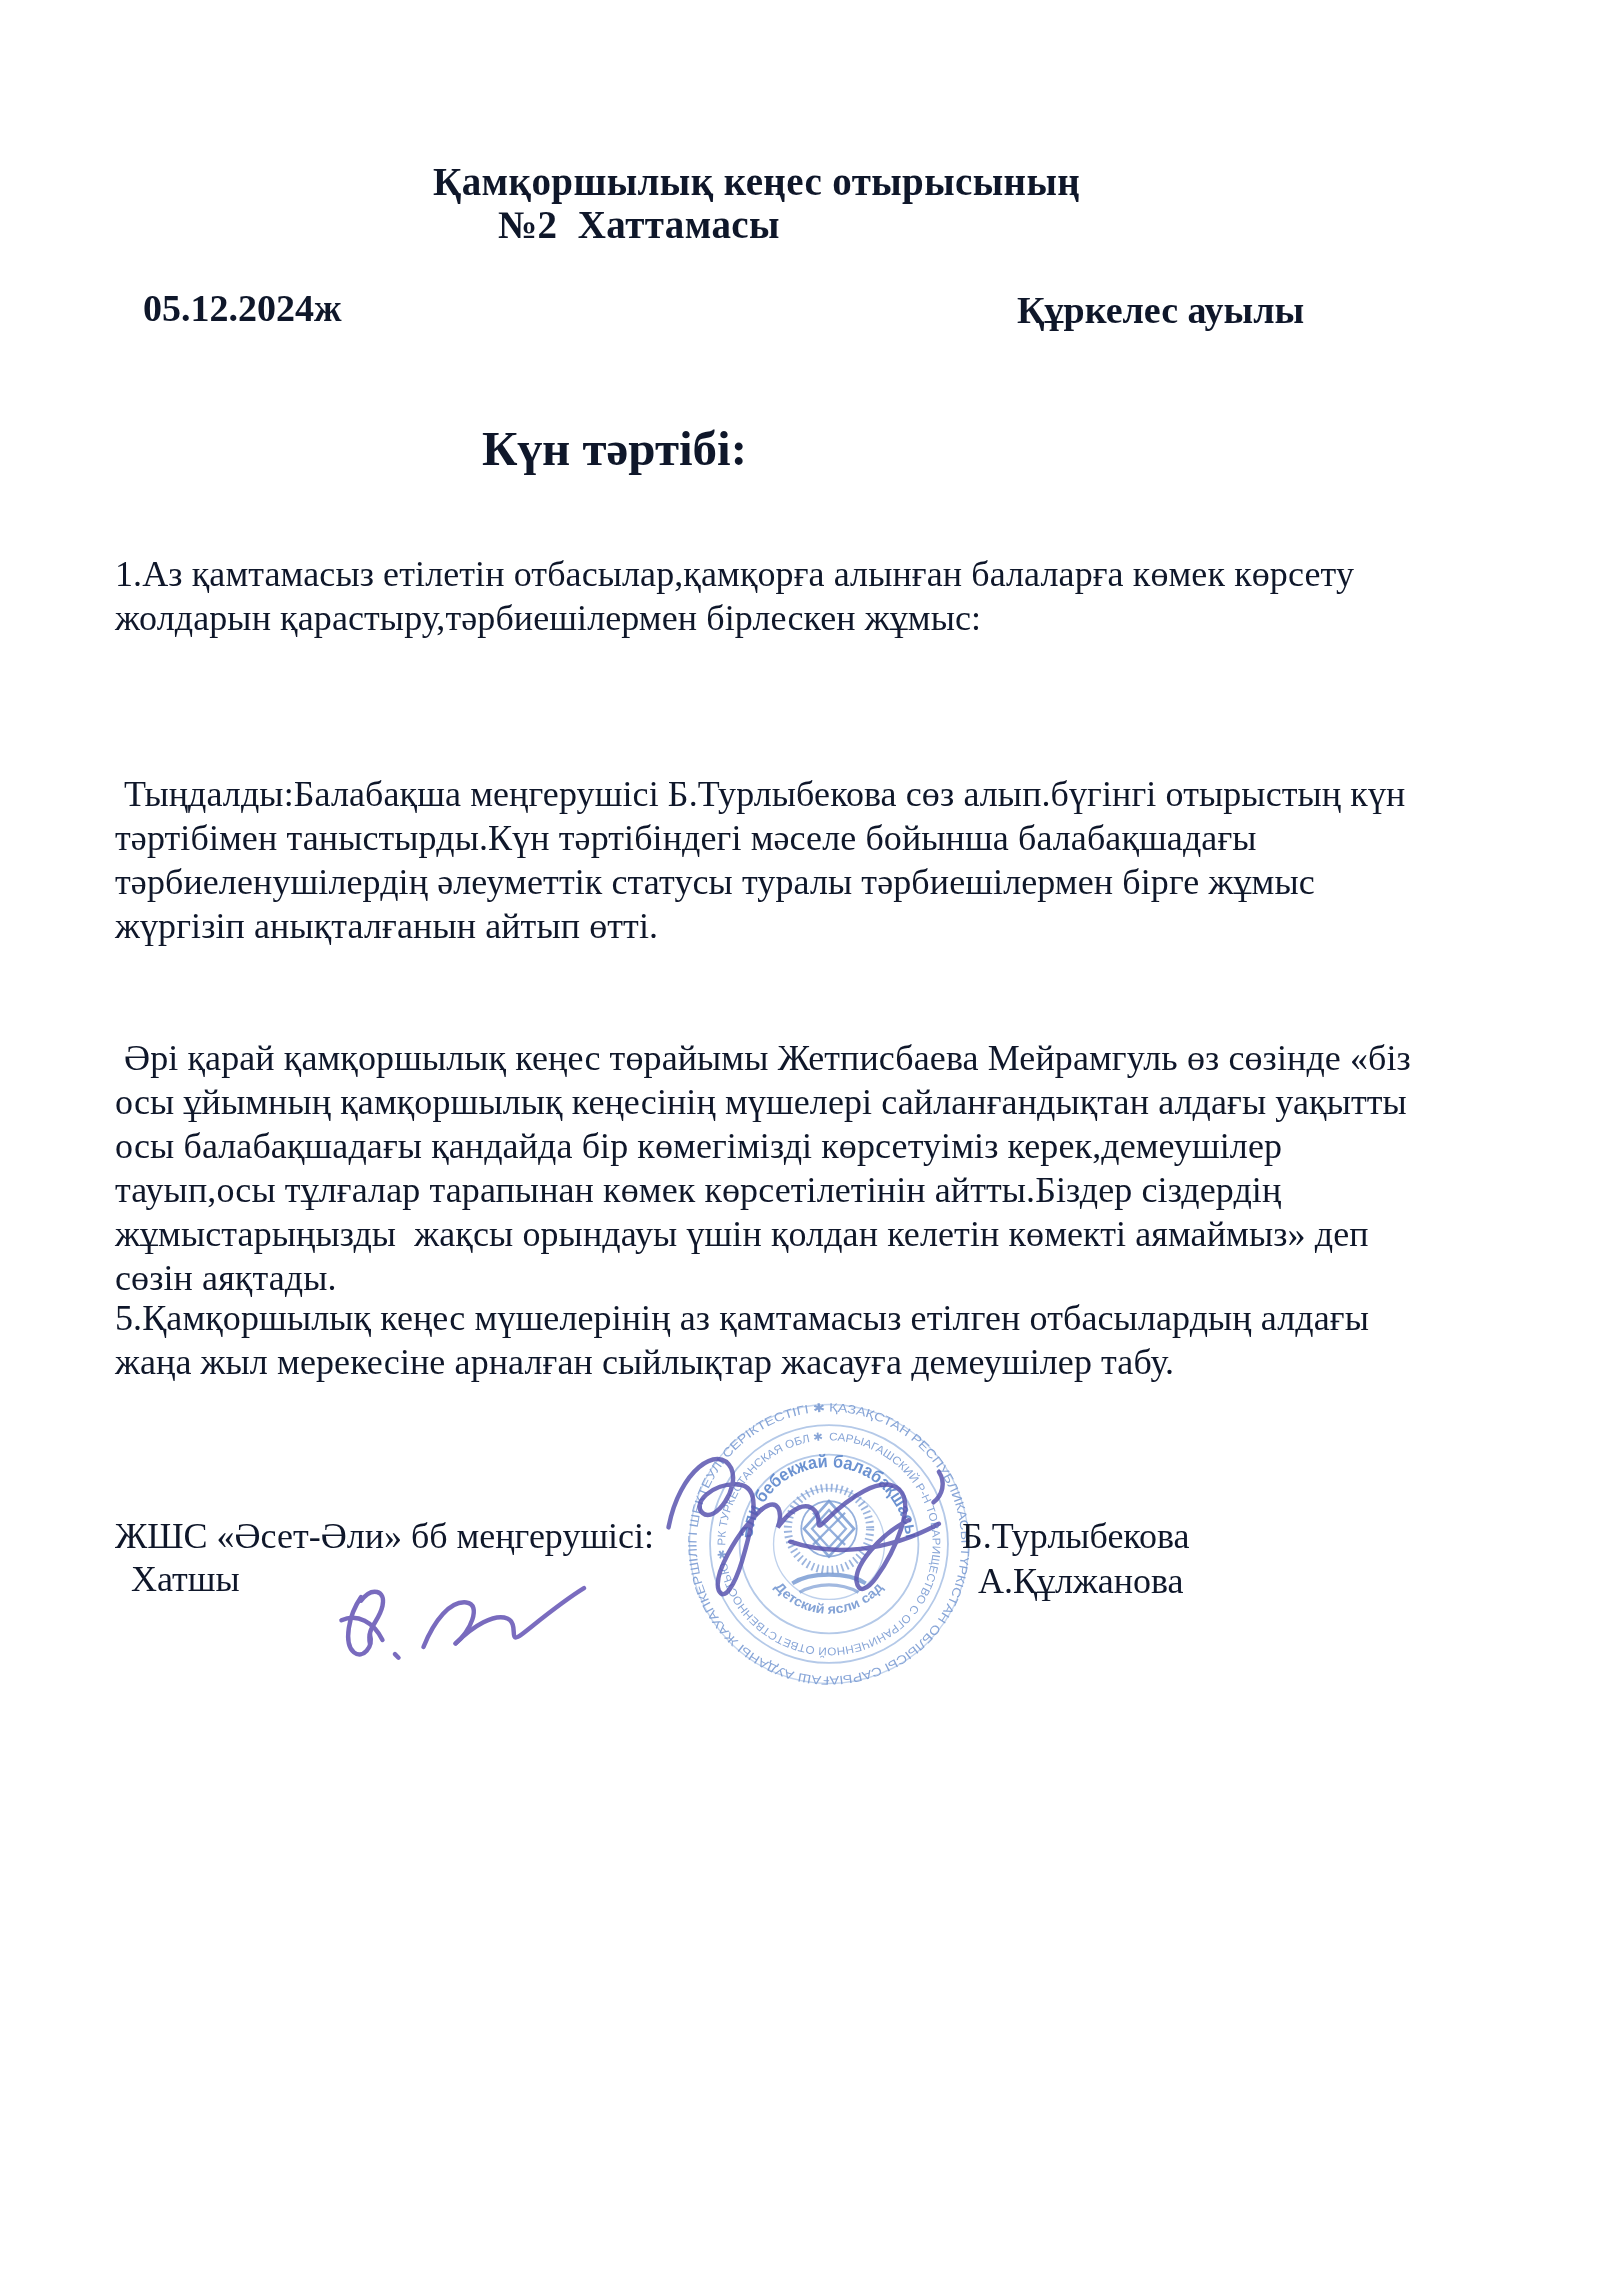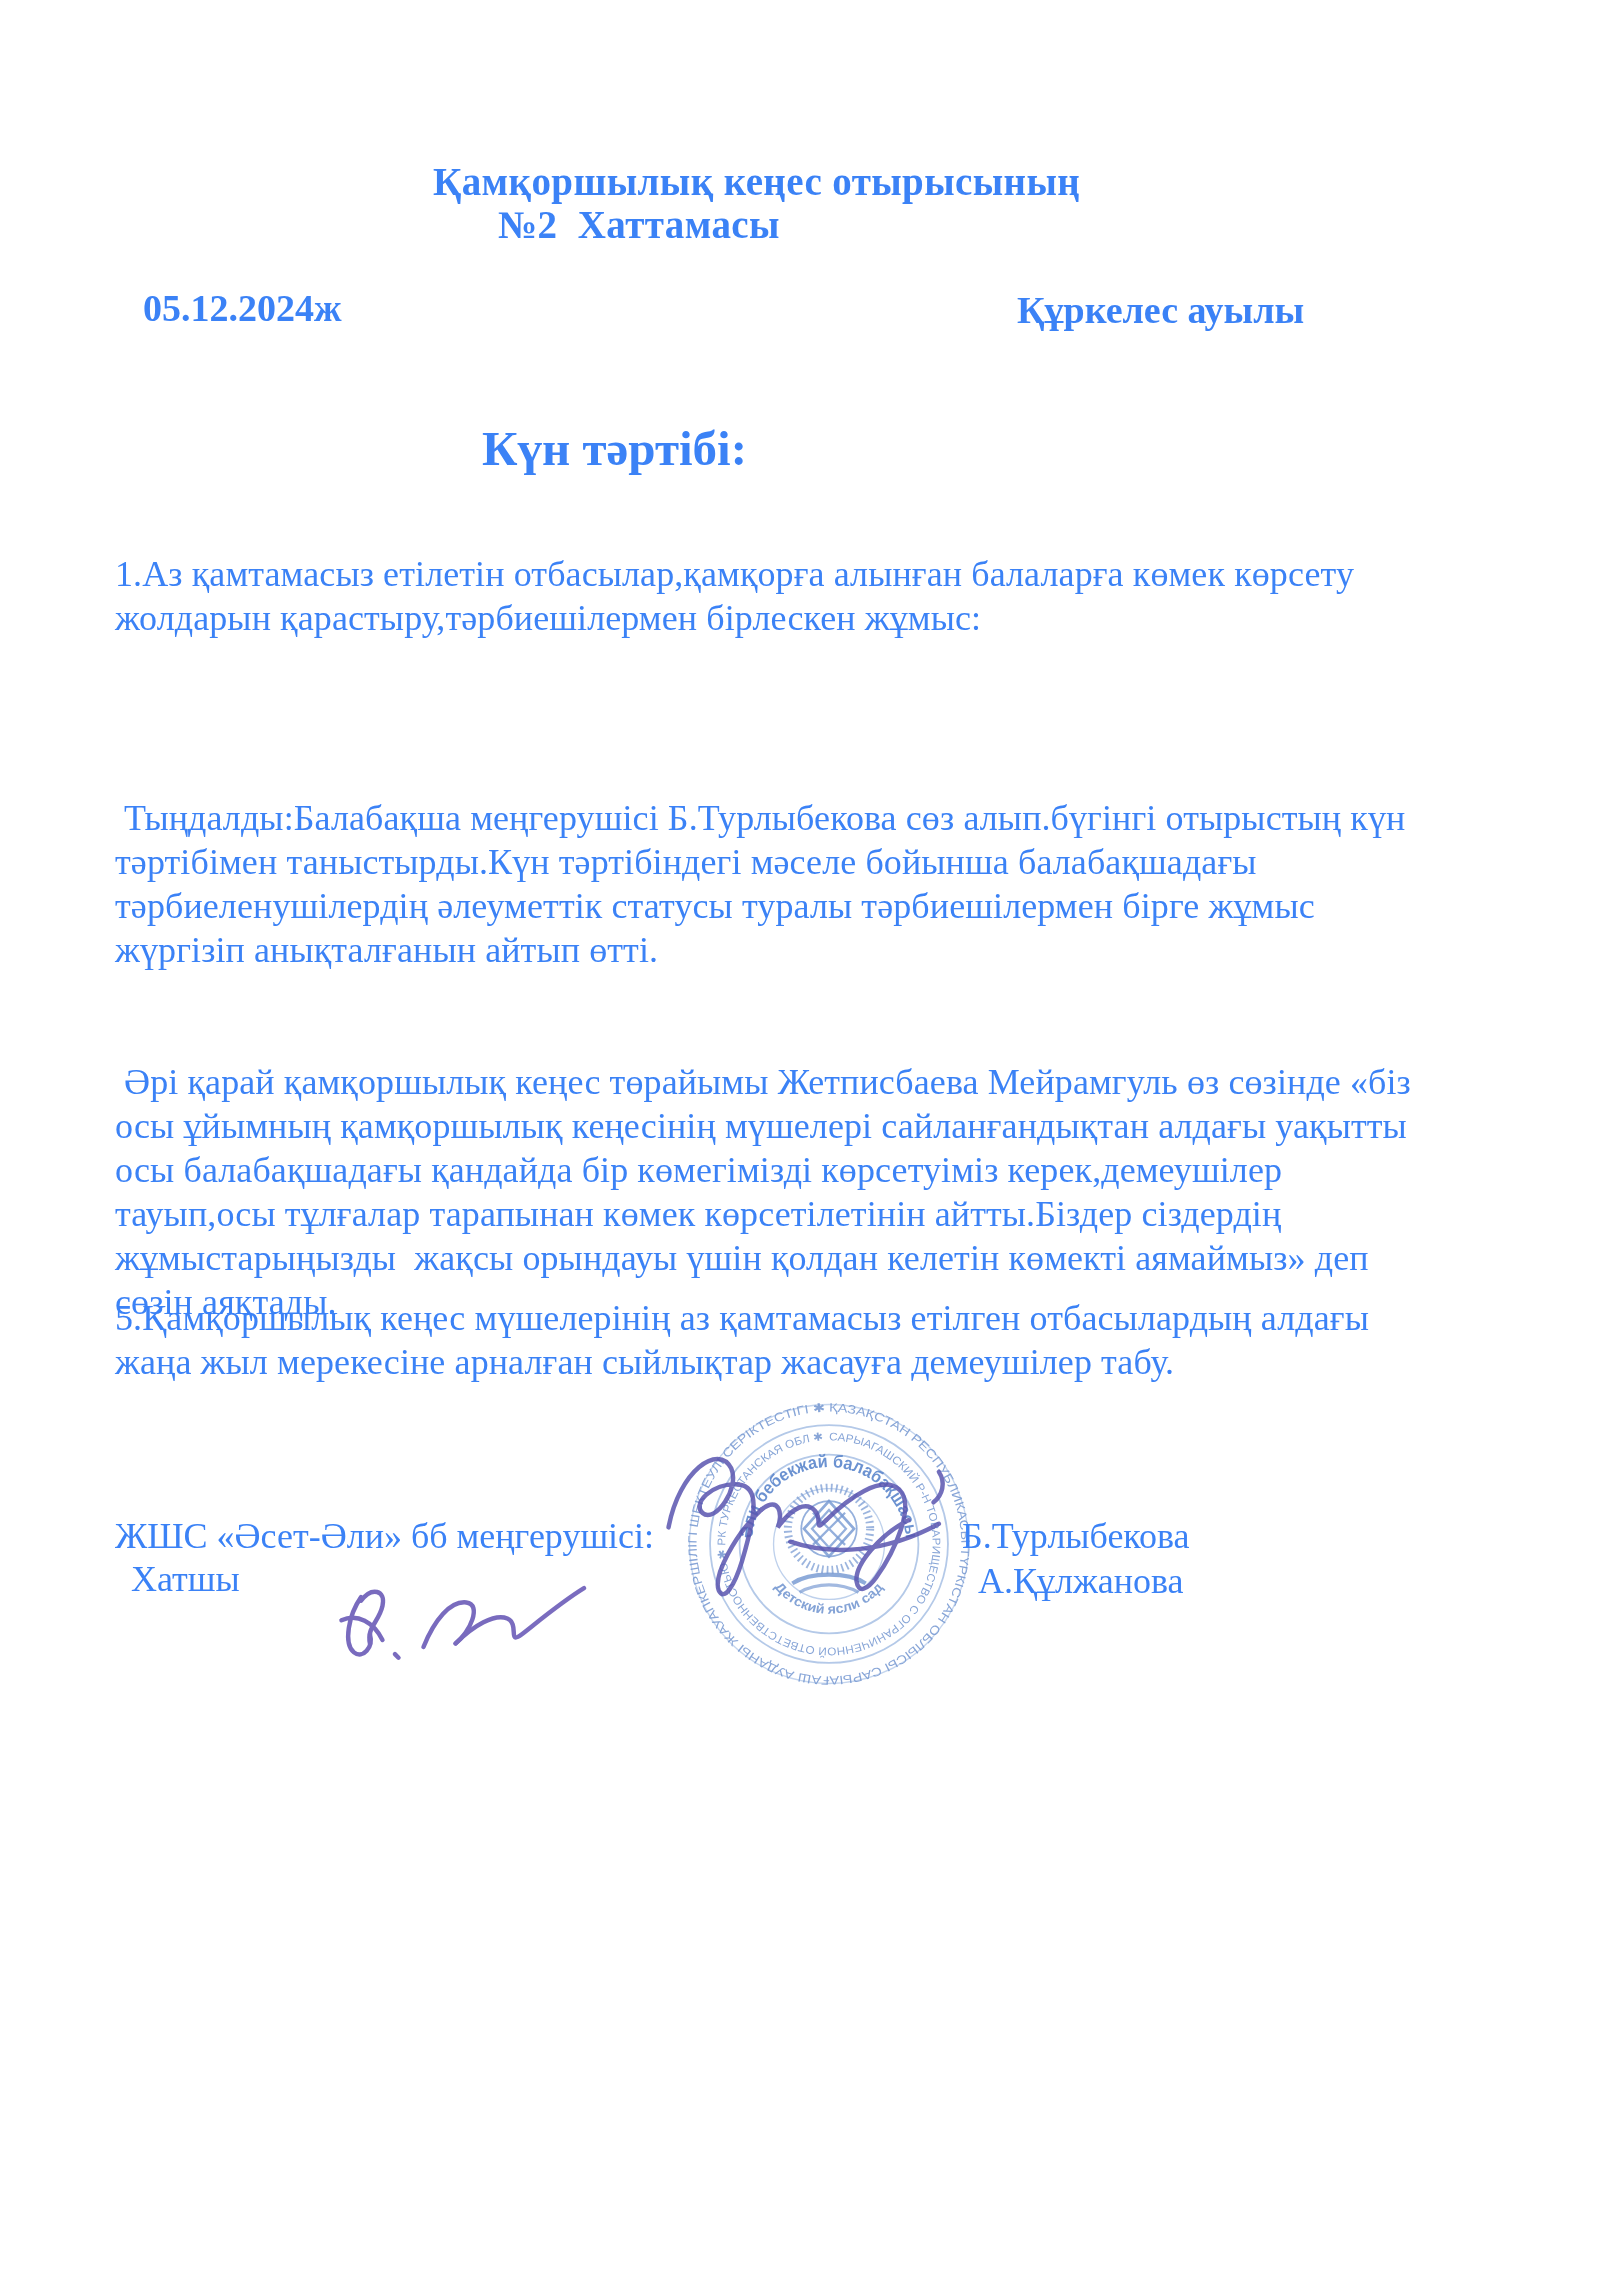--- a/index.html
+++ b/index.html
@@ -2,35 +2,35 @@
 <html style="font-size:14.3px"><head>
 <meta charset="utf-8">
 <style>
   html,body{margin:0;padding:0;background:#e8e8e8;}
   .page{
     position:relative;
     width:1621px;height:2293px;
     background:#ffffff;
     overflow:hidden;
     font-family:"Liberation Serif", serif;
-    color:#3b82f6;
+    color:#0f172a;
   }
   .abs{position:absolute;}
   .title-line{font-size:39px;font-weight:bold;white-space:pre;letter-spacing:0.4px;}
   .meta-line{font-size:38px;font-weight:bold;white-space:pre;}
   .heading{font-size:49px;font-weight:bold;white-space:pre;}
   .bodytext{
     font-size:36px;
     line-height:44px;
     white-space:pre-wrap;
     width:1451px;
     letter-spacing:0.1px;
   }
   .para{margin:0;}
-  .gap-after{margin-bottom:68px;}
+  .gap-after{margin-bottom:44px;}
   .sig-label{font-size:36px;white-space:pre;}
   .stamp-wrap{
     position:absolute;
     left:685px;top:1400px;
     width:288px;height:288px;
     filter:blur(0.4px);
     opacity:0.92;
   }
   .stamp-wrap svg{display:block;}
   .ink{position:absolute;}

